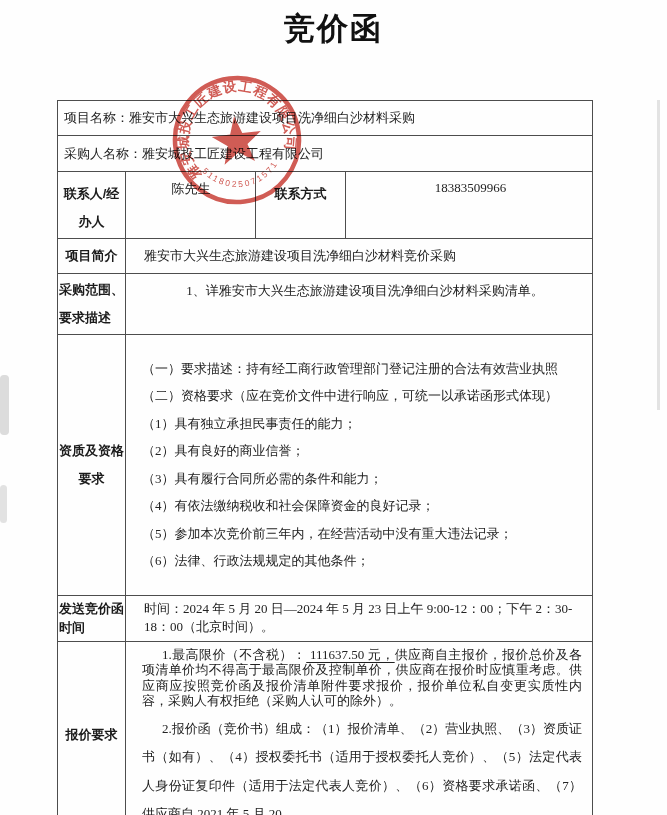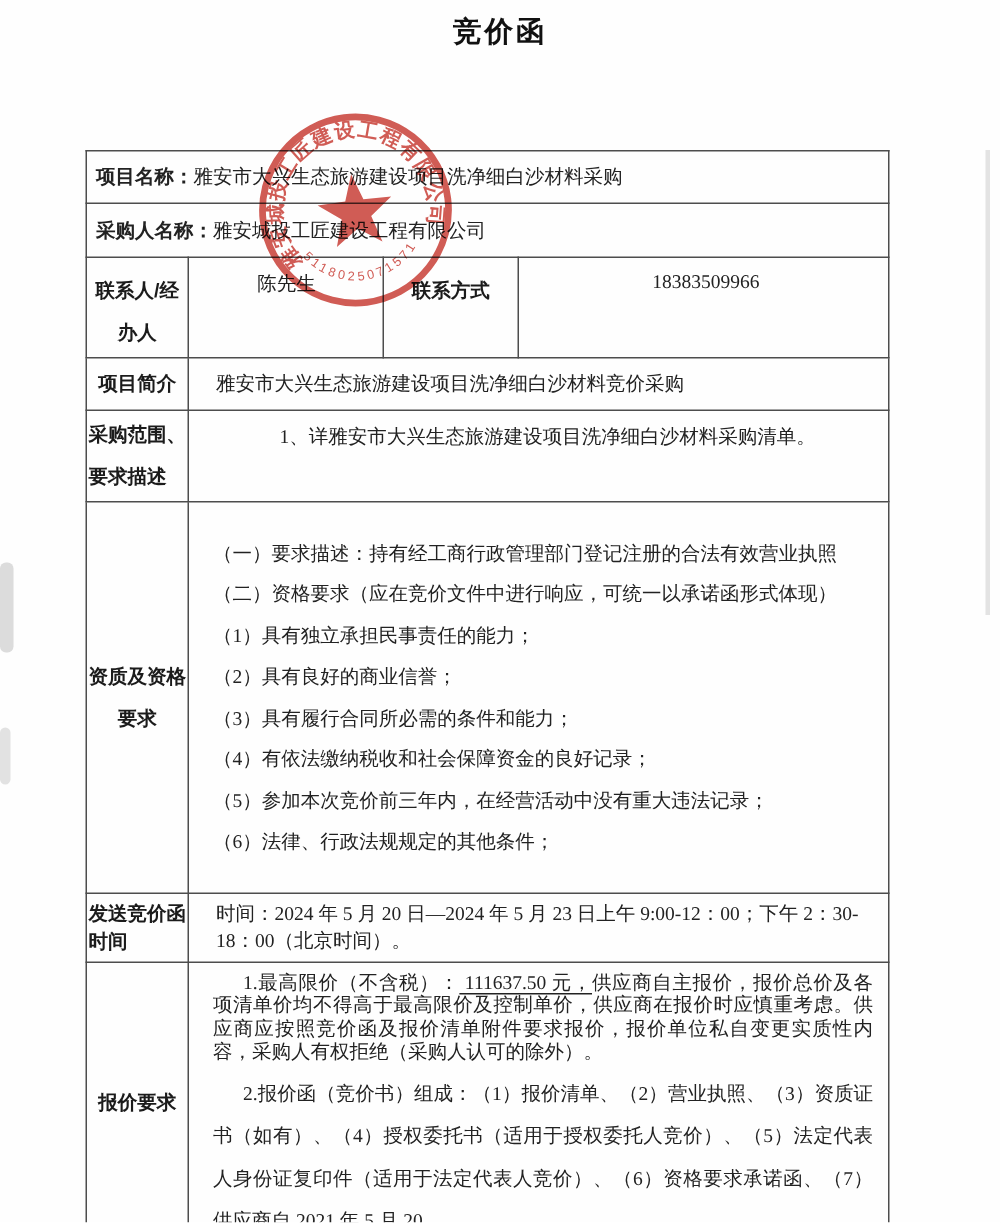--- a/index.html
+++ b/index.html
@@ -2,40 +2,40 @@
 <html><head>
 <meta charset="utf-8">
 <style>
   html,body{margin:0;padding:0;background:#ffffff;}
   .page{
     position:relative;width:667px;height:815px;background:#fefefe;
     font-family:"Liberation Serif","DejaVu Serif",serif;color:#1f1f1f;
     overflow:hidden;
   }
   .title{
-    text-align:center;font-size:19px;font-weight:bold;letter-spacing:2px;
+    text-align:center;font-size:31px;font-weight:bold;letter-spacing:2px;
     padding-top:8px;font-family:"Liberation Sans","DejaVu Sans",sans-serif;color:#111;
   }
   .intro{
     margin:9px 27px 0 30px;font-size:14.5px;line-height:23px;
     text-indent:63px;text-align:justify;color:#222;
   }
   table.doc{
     position:absolute;left:57px;top:100px;width:535px;
     border-collapse:collapse;table-layout:fixed;font-size:13px;color:#222;
   }
   table.doc td{border:1px solid #4d4d4d;padding:2px 6px;vertical-align:middle;overflow:hidden;}
   .lbl{
     font-family:"Liberation Sans","DejaVu Sans",sans-serif;font-weight:bold;color:#1b1b1b;
     padding:2px 1px !important;line-height:2.15;margin-left:32px;
   }
   .lbl-center{text-align:center;}
   .lbl-just{text-align:justify;text-justify:inter-character;text-align-last:auto;}
   .lbl-tight{line-height:1.5;}
-  .inline-lbl{font-family:"Liberation Sans","DejaVu Sans",sans-serif;font-weight:bold;}
+  .inline-lbl{font-family:"Liberation Sans","DejaVu Sans",sans-serif;font-weight:normal;}
   .cell-top{vertical-align:top !important;padding-top:8px !important;text-align:center;}
   .pad18{padding-left:18px !important;}
   .pad7{padding-left:7px !important;}
   .dur-lines div{line-height:23px;}
   .qual-cell{padding:8px 6px 8px 16px !important;vertical-align:middle;}
   .qual-cell div{line-height:27.5px;}
   .quote-cell{vertical-align:top !important;padding:3px 10px 0 16px !important;}
   .quote-p1{margin:2px 0 0;line-height:15.5px;text-indent:20px;text-align:justify;}
   .quote-p2{margin:6px 0 0;line-height:28.5px;text-indent:20px;text-align:justify;}
   .u{text-decoration:underline;text-underline-offset:3px;}

